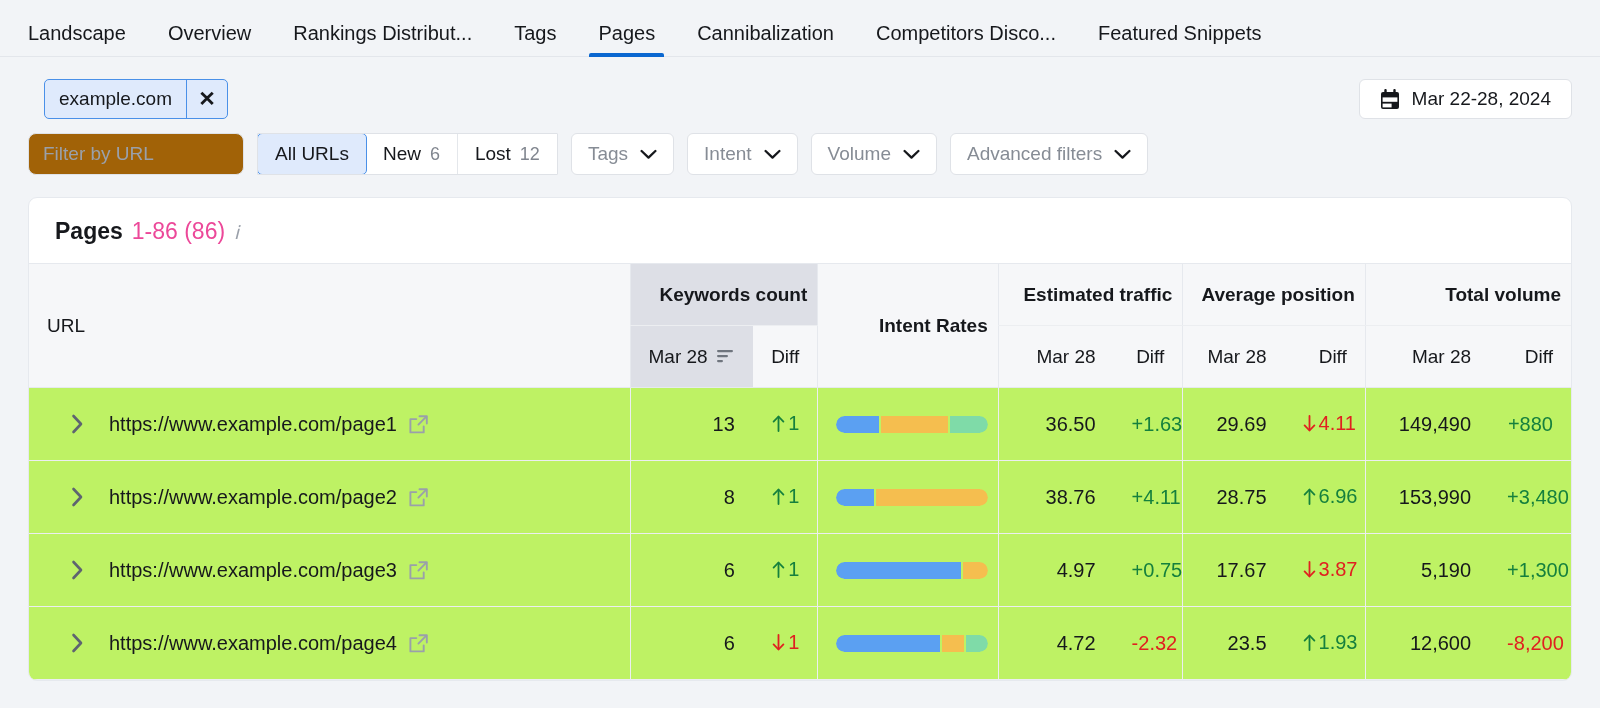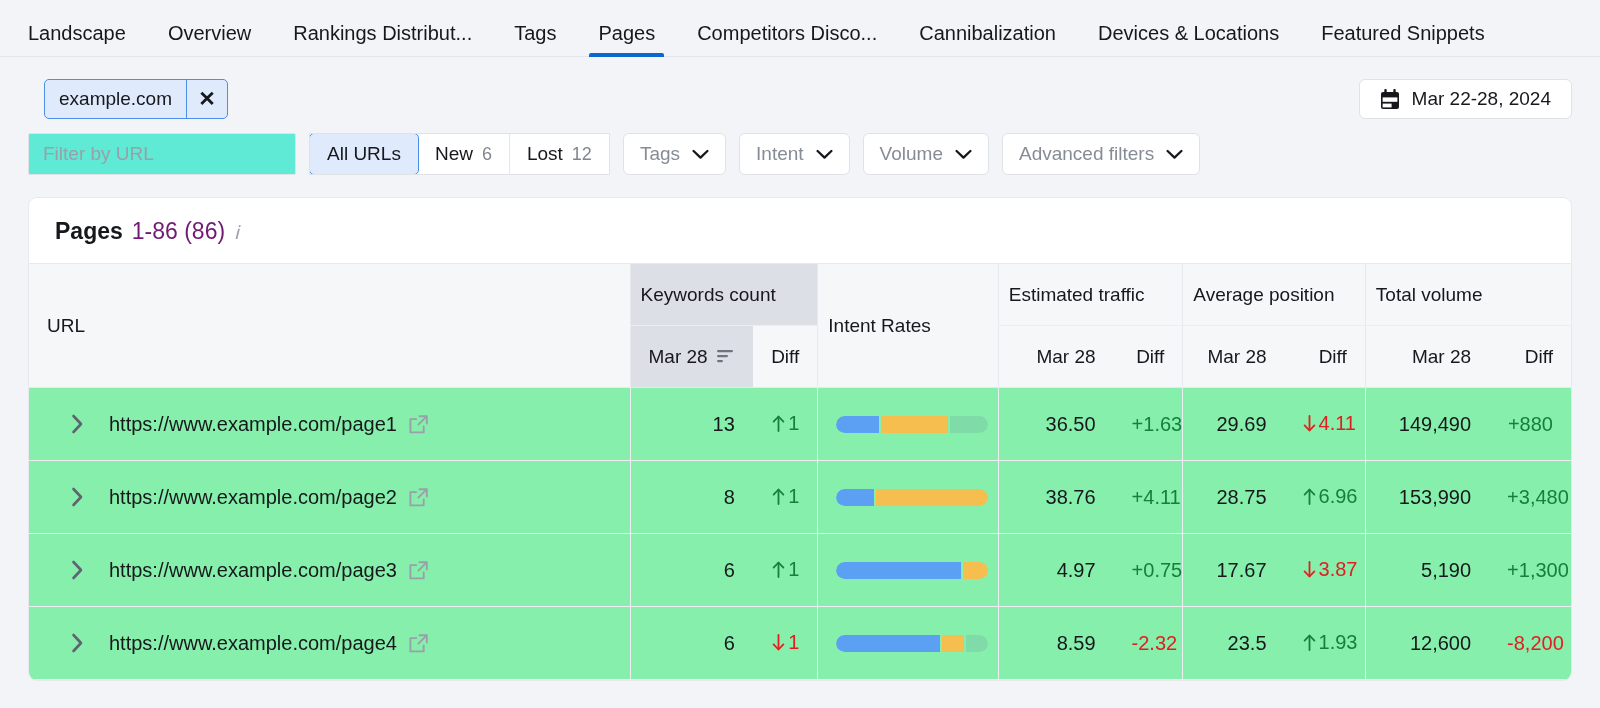--- a/index.html
+++ b/index.html
@@ -86,24 +86,24 @@
   .cal-icon { width: 20px; height: 21px; display: block; }
 
   .controlrow {
     display: flex;
     align-items: center;
     gap: 13px;
     margin-top: 14px;
   }
   .urlsearch {
     display: flex;
-    width: 268px; height: 42px;
+    width: 216px; height: 42px;
     border: 1px solid #dfe2e7;
-    border-radius: 2px;
-    background: #5eead4;
+    border-radius: 8px;
+    background: #a16207;
     overflow: hidden;
   }
   .urlsearch input {
     flex: 1;
     border: none; outline: none;
     padding: 0 14px;
     font-size: 19px;
     font-family: inherit;
     color: #16181c;
     background: transparent;
@@ -156,21 +156,21 @@
     border: 1px solid #e6e9ee;
     border-radius: 9px;
     overflow: hidden;
   }
   .card-head {
     display: flex; align-items: center; gap: 9px;
     padding: 20px 26px 18px 26px;
     font-size: 23px;
   }
   .card-head .strong { font-weight: bold; color: #16181c; }
-  .card-head .muted { color: #701a75; font-weight: normal; }
+  .card-head .muted { color: #ec4899; font-weight: normal; }
   .info-i {
     color: #9aa0aa; font-size: 19px;
     font-family: "Liberation Serif", serif;
     font-style: italic;
     cursor: pointer;
   }
 
   table { width: 100%; border-collapse: collapse; table-layout: fixed; }
 
   thead th {
@@ -181,32 +181,32 @@
     font-size: 19px;
     color: #16181c;
     padding: 0;
     height: 62px;
     vertical-align: middle;
   }
   thead tr.g th { border-bottom: 1px solid #eceef1; }
   th.sep { border-left: 1px solid #e6e9ee; }
   th.hl { background: #dddfe6; }
   th.hl2 { background: #dddfe6; }
-  .thpad-c { text-align: left; padding: 0 10px; }
+  .thpad-c { text-align: right; padding: 0 10px; font-weight: bold; }
   .thpad-r { text-align: right; padding: 0 18px; }
   .thpad-l { text-align: left; padding: 0 18px; }
   .sortwrap { display: inline-flex; align-items: center; gap: 9px; }
 
   tbody td {
     height: 73px;
     font-size: 20px;
     border-bottom: 1px solid #eceef1;
     padding: 0 18px;
     vertical-align: middle;
-    background: #86efac;
+    background: #bef264;
   }
   td.sep { border-left: 1px solid #eceef1; }
   td.num { text-align: right; font-variant-numeric: tabular-nums; }
   .up { color: #15803d; }
   .down { color: #e02020; }
   .urlcell { display: flex; align-items: center; gap: 0; }
   .chev {
     width: 40px; display: flex; align-items: center; justify-content: center;
     color: #5e6470; cursor: pointer; flex: 0 0 40px;
   }
@@ -231,23 +231,22 @@
 </style>
 </head>
 <body>
 
 <div class="tabbar" id="tabbar">
     <div class="tab">Landscape</div>
     <div class="tab">Overview</div>
     <div class="tab">Rankings Distribut...</div>
     <div class="tab">Tags</div>
     <div class="tab active">Pages</div>
+    <div class="tab">Cannibalization</div>
     <div class="tab">Competitors Disco...</div>
-    <div class="tab">Cannibalization</div>
-    <div class="tab">Devices &amp; Locations</div>
     <div class="tab">Featured Snippets</div>
   </div>
 
 <div class="filters">
 
   <div class="chiprow">
     <div class="domain-chip">
       <span class="label">example.com</span>
       <span class="xbtn">✕</span>
     </div>
@@ -539,21 +538,21 @@
               </svg>
               <span>1</span>
             </span></td>
           <td class="sep">
             <div class="intent-bar">
               <span style="width: 70%; background: rgb(91, 160, 242);"></span>
               <span style="width: 15%; background: rgb(245, 190, 79);"></span>
               <span style="width: 15%; background: rgb(127, 219, 168);"></span>
             </div>
           </td>
-          <td class="sep num">8.59</td>
+          <td class="sep num">4.72</td>
           <td class="num down">-2.32</td>
           <td class="sep num">23.5</td>
           <td class="num up"><span class="diffcell">
               <svg width="13" height="17" viewBox="0 0 13 17" fill="none">
                 <path d="M6.5 16 V2" stroke="currentColor" stroke-width="1.8" stroke-linecap="round"></path>
                 <path d="M1.6 6.6 L6.5 1.5 L11.4 6.6" stroke="currentColor" stroke-width="1.8" stroke-linecap="round" stroke-linejoin="round"></path>
               </svg>
               <span>1.93</span>
             </span></td>
           <td class="sep num">12,600</td>

